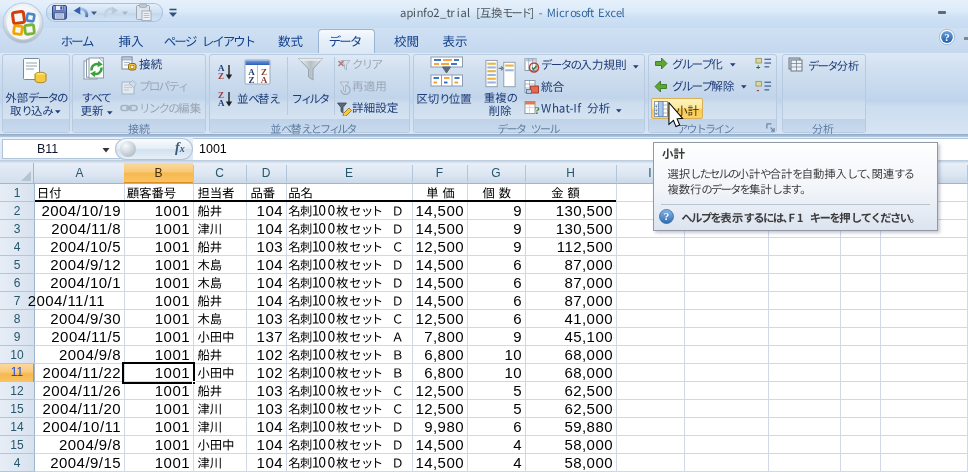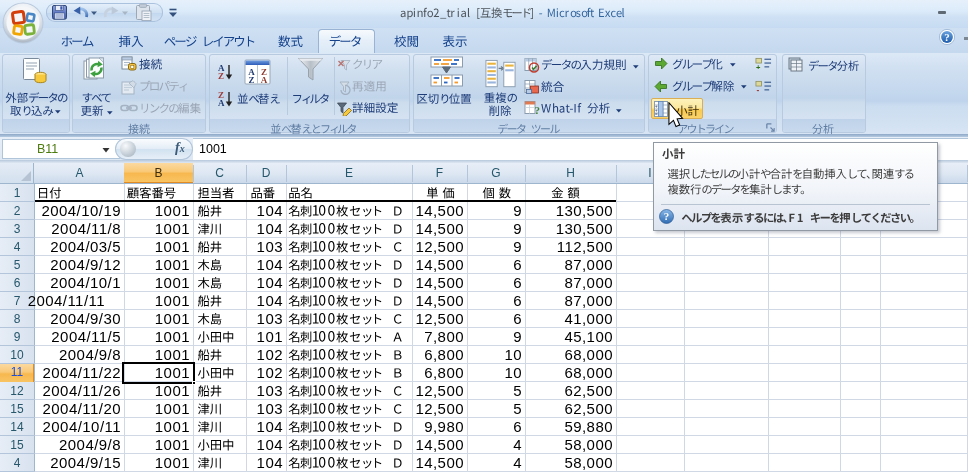--- a/index.html
+++ b/index.html
@@ -335,21 +335,21 @@
 <svg class="abs" style="left:788px;top:57px" width="17" height="16" viewBox="0 0 17 16">
 <rect x="1" y="1" width="11" height="11" fill="#c8d4e0" stroke="#6a7886"></rect>
 <rect x="3" y="3" width="11" height="11" fill="#eef2f6" stroke="#6a7886"></rect>
 <g stroke="#6a7886" stroke-width=".7">
       <line x1="3" y1="6.5" x2="14" y2="6.5"></line>
       <line x1="3" y1="10" x2="14" y2="10"></line>
       <line x1="8.5" y1="3" x2="8.5" y2="14"></line>
     </g>
 </svg>
 <div class="abs" style="left:2px;top:139px;width:130px;height:20px;background:#fff;border:1px solid #b0c4da"></div>
-<div class="abs" style="left:37px;top:142px;width:50px;height:15px;font-size:12.5px;color:#4d7c0f;font-family:'Liberation Sans'">B11</div>
+<div class="abs" style="left:37px;top:142px;width:50px;height:15px;font-size:12.5px;color:#0f172a;font-family:'Liberation Sans'">B11</div>
 <svg class="abs" style="left:101px;top:147px" width="10" height="7" viewBox="0 0 10 7">
     <path d="M1.5 1 h7 l-3.5 4.5z" fill="#333"></path>
   </svg>
 <div class="abs" style="left:115px;top:138px;width:78px;height:22px;border-radius:11px;background:linear-gradient(#fdfeff,#e2ecf6 50%,#d2e2f0 52%,#e8f0f9);box-shadow:0 0 0 1px #b0c4da inset"></div>
 <div class="abs" style="left:120px;top:141px;width:16px;height:16px;border-radius:8px;background:radial-gradient(circle at 35% 30%,#f8fafc,#b9c4ce 70%,#98a5b2)"></div>
 <div class="abs" style="left:175px;top:140px;width:20px;height:26px;font-family:'Liberation Serif';font-style:italic;font-weight:bold;font-size:14px;color:#3b5a78">f<span style="font-size:10px">x</span></div>
 <div class="abs" style="left:193px;top:138px;width:775px;height:22px;background:#fff;border-top:1px solid #b0c4da"></div>
 <div class="abs" style="left:199px;top:142px;width:60px;height:15px;font-size:12.5px;color:#000;font-family:'Liberation Sans'">1001</div>
 <div class="abs" style="left:0;top:160px;width:968px;height:3px;background:linear-gradient(#b6c8dc,#dfe8f2)"></div>
 <div class="abs" style="left:0;top:163px;width:968px;height:20px;background:linear-gradient(#e8eef7,#dde7f3 55%,#cbd9ea)"></div>
@@ -452,21 +452,21 @@
 <div class="num" style="left:250px;top:202px;width:33px">104</div>
 <div class="num" style="left:412px;top:202px;width:52px">14,500</div>
 <div class="num" style="left:467px;top:202px;width:55px">9</div>
 <div class="num" style="left:525px;top:202px;width:88px">130,500</div>
 <div class="num" style="left:36px;top:220px;width:85px">2004/11/8</div>
 <div class="num" style="left:130px;top:220px;width:60px">1001</div>
 <div class="num" style="left:250px;top:220px;width:33px">104</div>
 <div class="num" style="left:412px;top:220px;width:52px">14,500</div>
 <div class="num" style="left:467px;top:220px;width:55px">9</div>
 <div class="num" style="left:525px;top:220px;width:88px">130,500</div>
-<div class="num" style="left:36px;top:238px;width:85px">2004/03/5</div>
+<div class="num" style="left:36px;top:238px;width:85px">2004/10/5</div>
 <div class="num" style="left:130px;top:238px;width:60px">1001</div>
 <div class="num" style="left:250px;top:238px;width:33px">103</div>
 <div class="num" style="left:412px;top:238px;width:52px">12,500</div>
 <div class="num" style="left:467px;top:238px;width:55px">9</div>
 <div class="num" style="left:525px;top:238px;width:88px">112,500</div>
 <div class="num" style="left:36px;top:256px;width:85px">2004/9/12</div>
 <div class="num" style="left:130px;top:256px;width:60px">1001</div>
 <div class="num" style="left:250px;top:256px;width:33px">104</div>
 <div class="num" style="left:412px;top:256px;width:52px">14,500</div>
 <div class="num" style="left:467px;top:256px;width:55px">6</div>
@@ -484,21 +484,21 @@
 <div class="num" style="left:467px;top:292px;width:55px">6</div>
 <div class="num" style="left:525px;top:292px;width:88px">87,000</div>
 <div class="num" style="left:36px;top:310px;width:85px">2004/9/30</div>
 <div class="num" style="left:130px;top:310px;width:60px">1001</div>
 <div class="num" style="left:250px;top:310px;width:33px">103</div>
 <div class="num" style="left:412px;top:310px;width:52px">12,500</div>
 <div class="num" style="left:467px;top:310px;width:55px">6</div>
 <div class="num" style="left:525px;top:310px;width:88px">41,000</div>
 <div class="num" style="left:36px;top:328px;width:85px">2004/11/5</div>
 <div class="num" style="left:130px;top:328px;width:60px">1001</div>
-<div class="num" style="left:250px;top:328px;width:33px">101</div>
+<div class="num" style="left:250px;top:328px;width:33px">137</div>
 <div class="num" style="left:412px;top:328px;width:52px">7,800</div>
 <div class="num" style="left:467px;top:328px;width:55px">9</div>
 <div class="num" style="left:525px;top:328px;width:88px">45,100</div>
 <div class="num" style="left:36px;top:346px;width:85px">2004/9/8</div>
 <div class="num" style="left:130px;top:346px;width:60px">1001</div>
 <div class="num" style="left:250px;top:346px;width:33px">102</div>
 <div class="num" style="left:412px;top:346px;width:52px">6,800</div>
 <div class="num" style="left:467px;top:346px;width:55px">10</div>
 <div class="num" style="left:525px;top:346px;width:88px">68,000</div>
 <div class="num" style="left:36px;top:364px;width:85px">2004/11/22</div>

